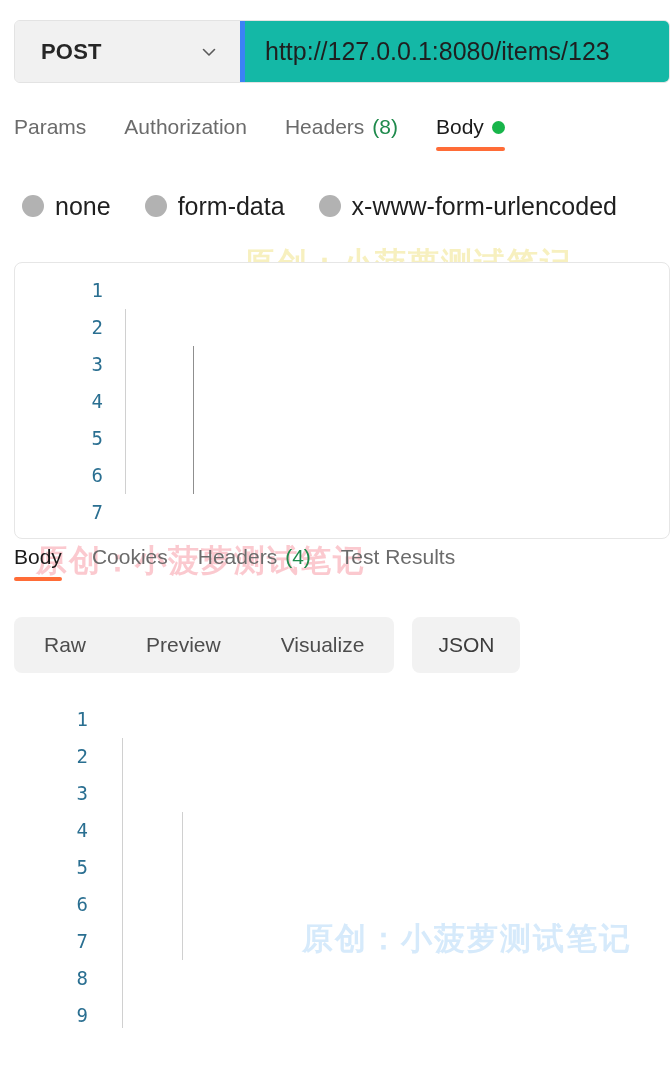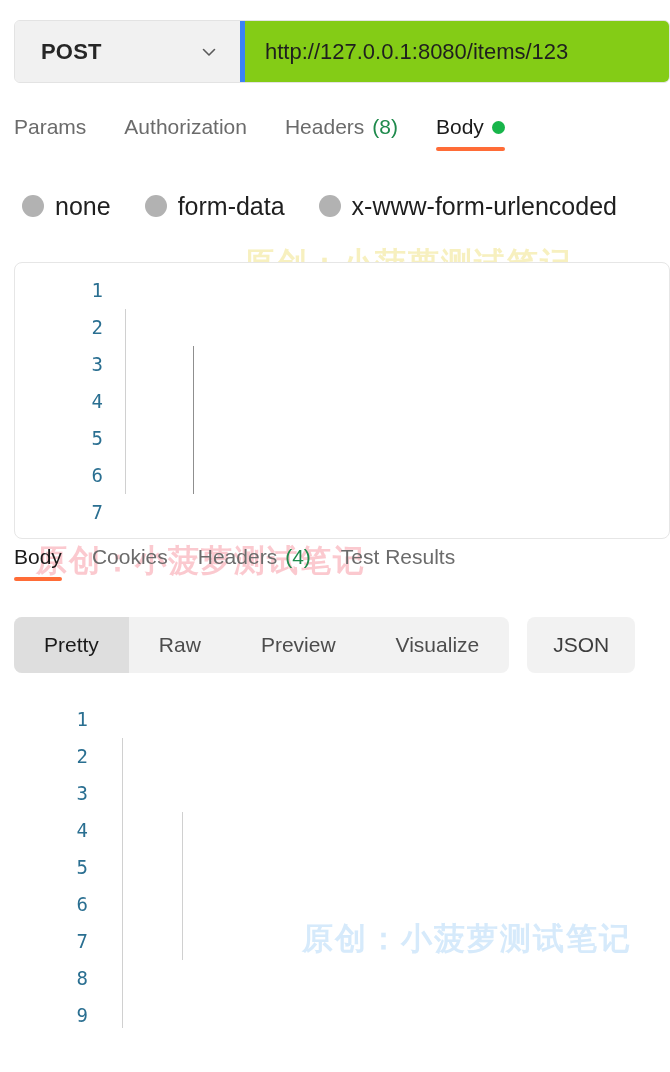--- a/index.html
+++ b/index.html
@@ -20,21 +20,21 @@
   .method{
     width:230px;display:flex;align-items:center;justify-content:space-between;
     padding:0 22px 0 26px;background:#f1f1f1;border-right:5px solid #3b82f6;
     box-sizing:border-box;cursor:pointer;
   }
   .method-label{font-size:22px;color:#262626;font-weight:600;letter-spacing:.2px;}
   .chev{width:18px;height:18px;display:block;}
   .chev svg{display:block;}
   .url-field{
     flex:1;display:flex;align-items:center;padding-left:20px;
-    background:#84cc16;font-size:22px;color:#1f1f1f;white-space:nowrap;overflow:hidden;
+    background:#14b8a6;font-size:25px;color:#1f1f1f;white-space:nowrap;overflow:hidden;
   }
 
   
   .req-tabs{
     position:absolute;left:14px;top:115px;width:656px;height:46px;
     display:flex;align-items:flex-start;
   }
   .tab{
     position:relative;font-size:21px;color:#6b6b6b;padding:0 0 12px 0;
     margin-right:38px;cursor:pointer;white-space:nowrap;
@@ -202,23 +202,20 @@
       <span>Headers</span>
       <span class="count">(4)</span>
     </div>
     <div class="tab">
       <span>Test Results</span>
     </div>
   </div>
 
   <div class="viewbar">
     <div class="segmented">
-      <div class="seg active">
-          <span>Pretty</span>
-        </div>
       <div class="seg">
           <span>Raw</span>
         </div>
       <div class="seg">
           <span>Preview</span>
         </div>
       <div class="seg">
           <span>Visualize</span>
         </div>
     </div>

